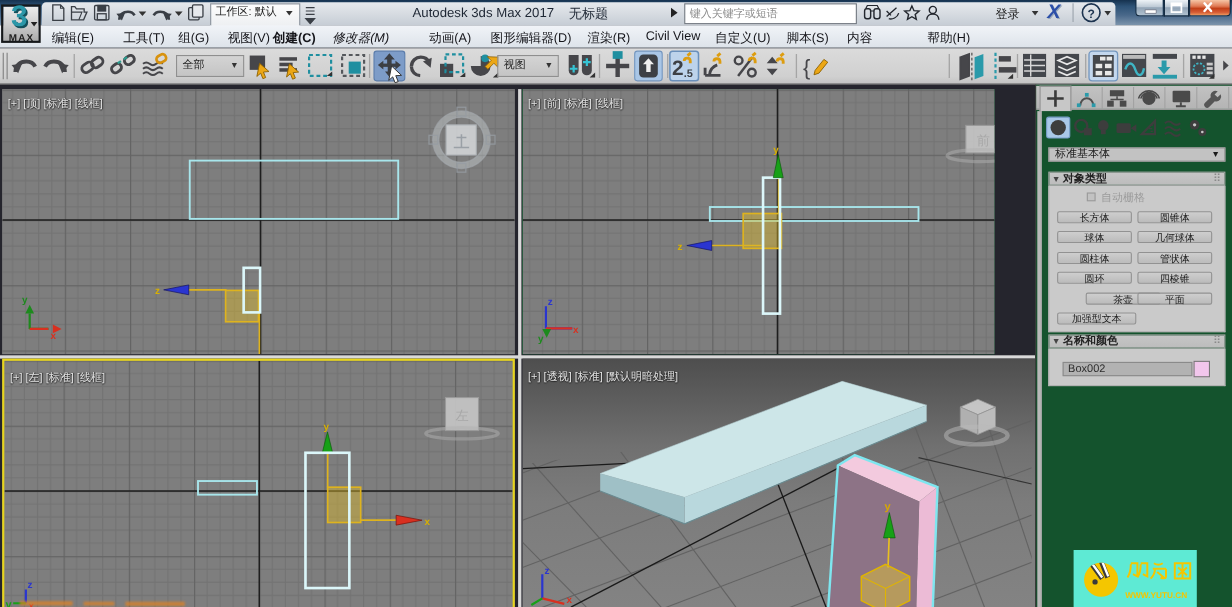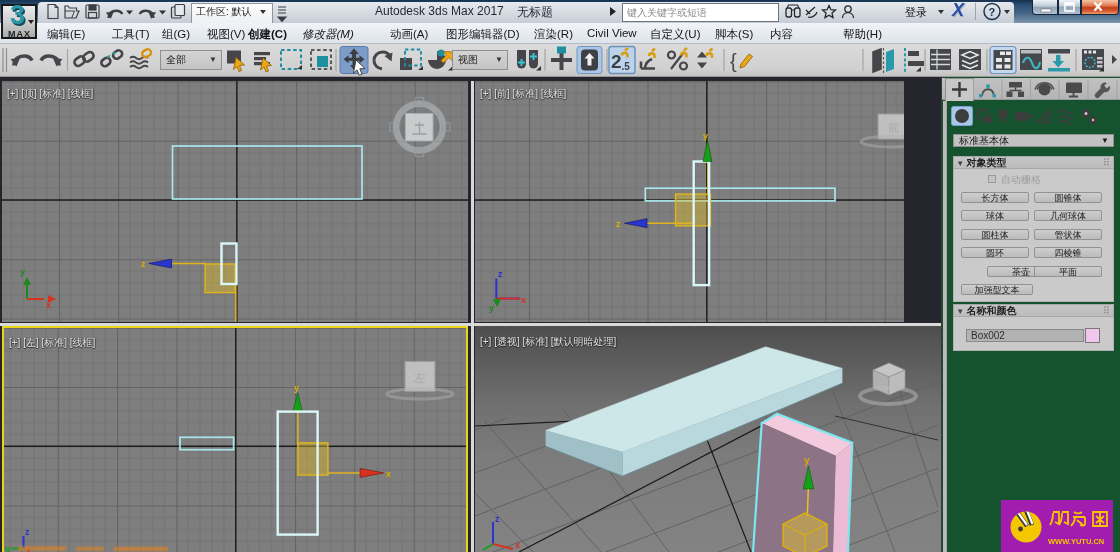--- a/index.html
+++ b/index.html
@@ -33,21 +33,21 @@
 #vpTR { left:475px; top:4px; width:429px; height:241px; background:#15803d; }
 #vpBL { left:2px; top:249px; width:466px; height:231px; background:#7e7e7e; border:2px solid #e8d51a; }
 #vpBR { left:475px; top:249px; width:505px; height:226px; background:linear-gradient(180deg,#4e4e4e 0%,#5f5f5f 18%,#707070 35%,#7c7c7c 58%,#838383 100%); }
 #hdiv { left:0; top:245.5px; width:941px; height:3.5px; background:#d9d9d9; }
 #vdiv { left:470.5px; top:4px; width:3.5px; height:471px; background:#d9d9d9; }
 #panel { left:941px; top:77px; width:179px; height:475px; background:#14532d; border-left:1px solid #3a3a3a; }
 .pdrop { position:absolute; background:#c2c2c2; border:1px solid #909090; font-size:10px; color:#1a1a1a; }
 .rhead { position:absolute; left:11px; width:161px; height:13px; background:linear-gradient(180deg,#c6c6c6,#bcbcbc); border:1px solid #a8a8a8; font-size:10px; font-weight:bold; color:#222; }
 .rbody { position:absolute; left:11px; width:161px; background:#cacaca; border:1px solid #b2b2b2; border-top:none; }
 .pbtn { position:absolute; width:68px; height:11px; background:linear-gradient(180deg,#cecece,#bbb); border:1px solid #929292; border-radius:2px; font-size:9px; color:#1a1a1a; text-align:center; line-height:11px; }
-#wm { left:1001px; top:500px; width:112px; height:52px; background:#a21caf; z-index:50; }
+#wm { left:976px; top:500px; width:112px; height:52px; background:#5eead4; z-index:50; }
 </style>
 </head>
 <body>
 <div id="root">
   <div class="abs" id="titlebar"></div>
   <div class="abs" id="qat"></div>
   <div class="abs" id="logo">
       <span class="three">3</span>
       <span class="max">MAX</span>
     </div>

